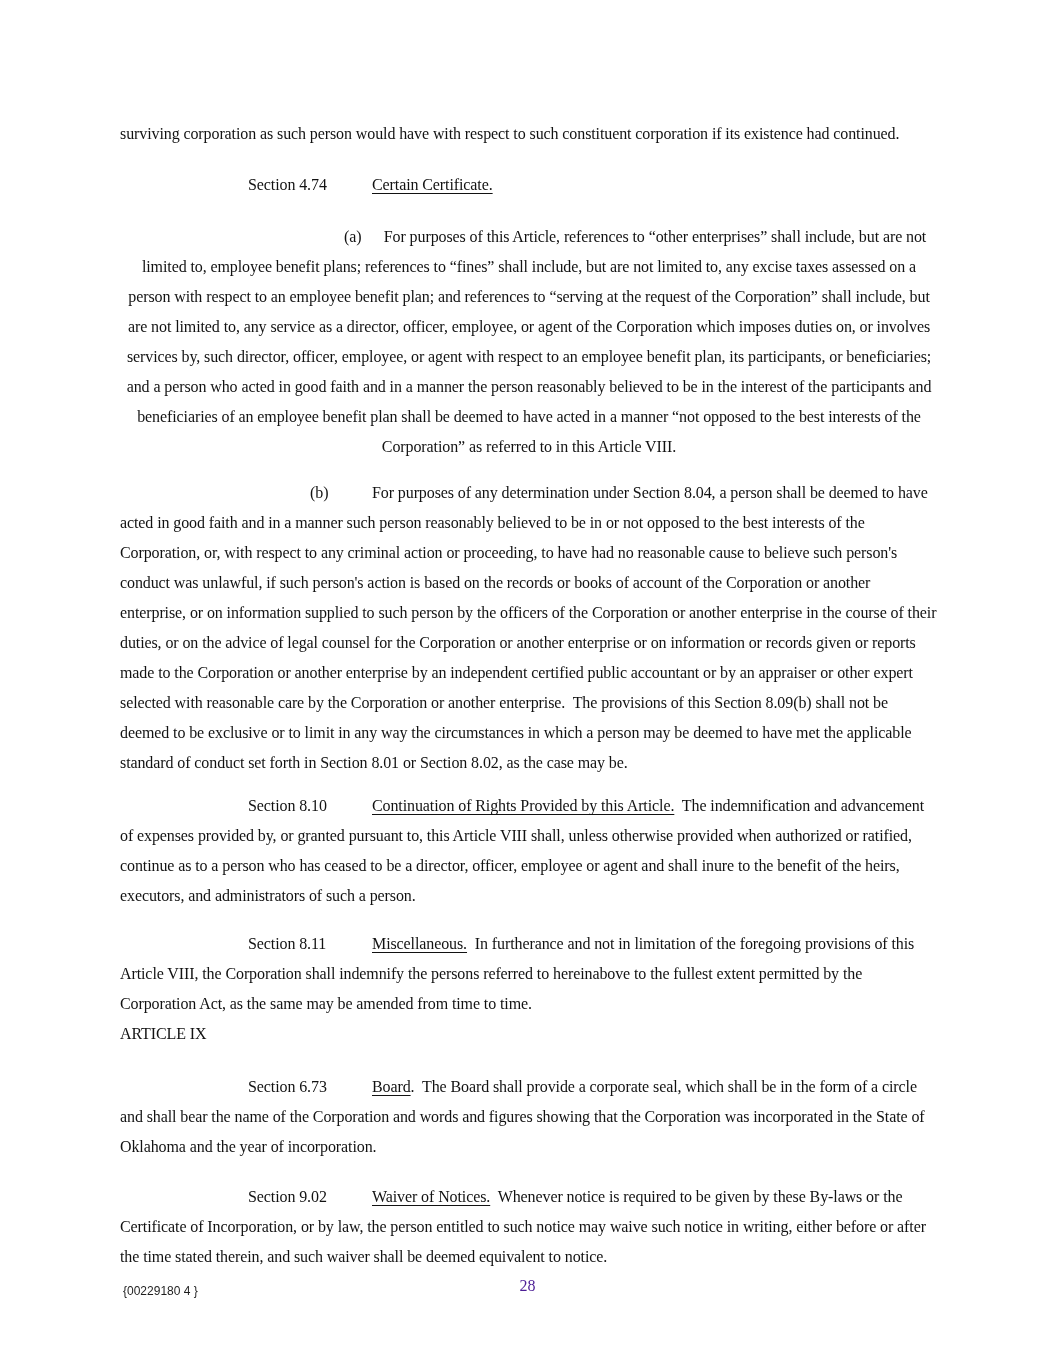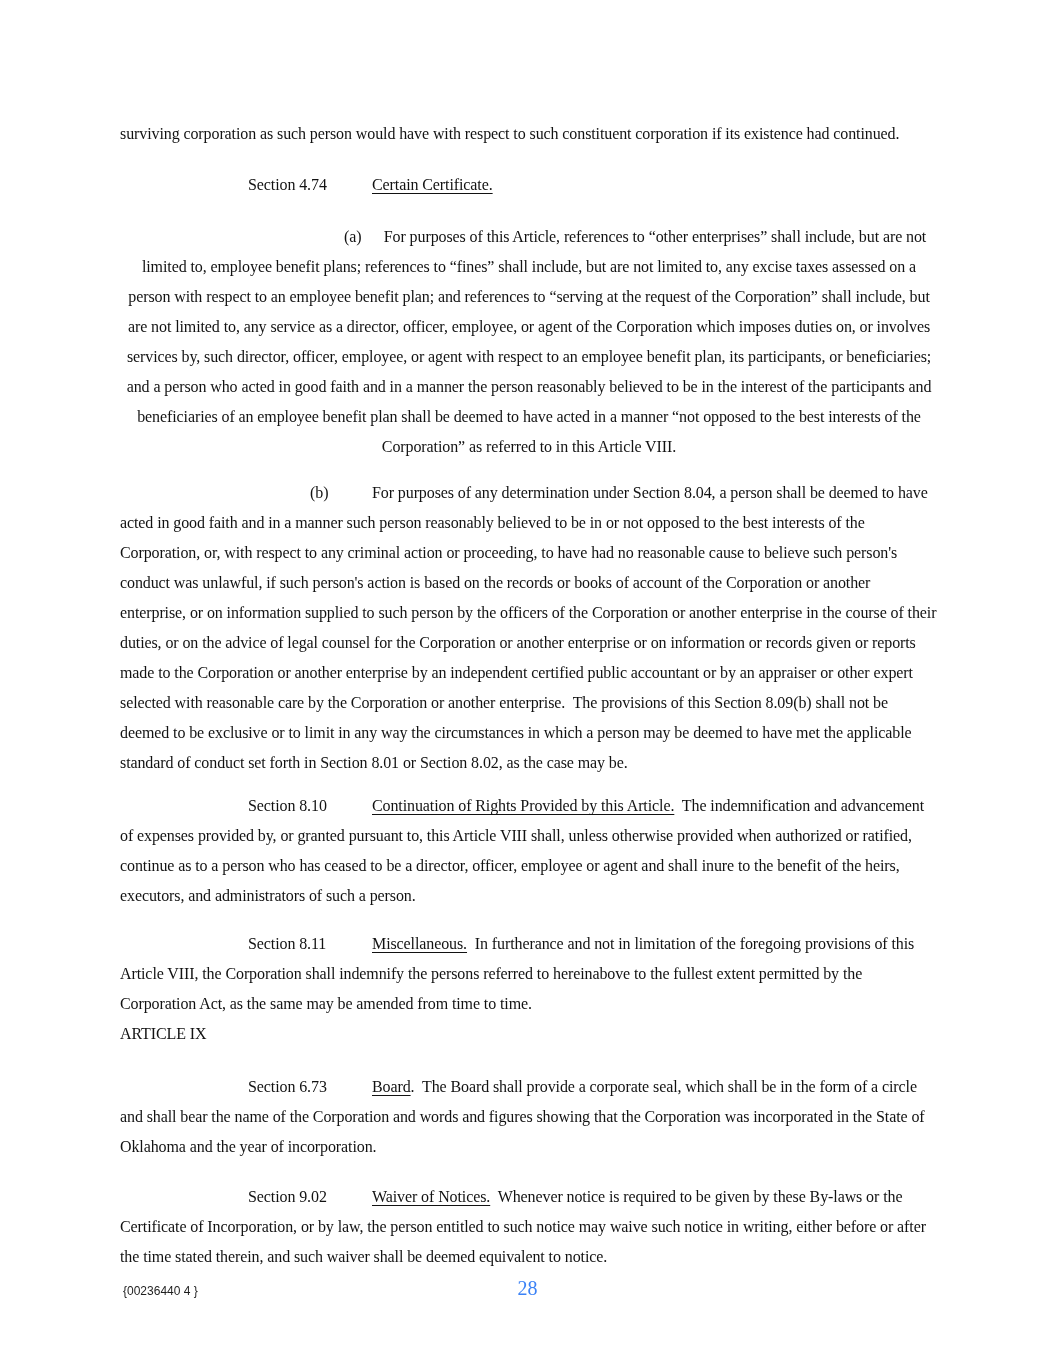--- a/index.html
+++ b/index.html
@@ -49,22 +49,22 @@
     font-family: "Liberation Sans", sans-serif;
     font-size: 12px;
     color: #1e1e1e;
   }
   .footer-page {
     position: absolute;
     left: 0;
     top: 1277px;
     width: 1055px;
     text-align: center;
-    font-size: 20px;
-    color: #3b82f6;
+    font-size: 16px;
+    color: #4c1d95;
   }
 </style>
 </head>
 <body>
 
 <div class="page">
   <div class="content">
 
     <p class="para">surviving corporation as such person would have with respect to such constituent corporation if its existence had continued.</p>
 
@@ -80,15 +80,15 @@
 
     <p class="para centered mt-art">ARTICLE IX</p>
 
 
     <p class="para sec-para mt-901"><span class="sec-label">Section 6.73</span><span class="underline">Board</span><span>.&nbsp; The Board shall provide a corporate seal, which shall be in the form of a circle and shall bear the name of the Corporation and words and figures showing that the Corporation was incorporated in the State of Oklahoma and the year of incorporation.</span></p>
 
     <p class="para sec-para mt-902"><span class="sec-label">Section 9.02</span><span class="underline">Waiver of Notices.</span><span>&nbsp; Whenever notice is required to be given by these By-laws or the Certificate of Incorporation, or by law, the person entitled to such notice may waive such notice in writing, either before or after the time stated therein, and such waiver shall be deemed equivalent to notice.</span></p>
 
   </div>
 
-  <div class="footer-doc">{00236440 4 }</div>
+  <div class="footer-doc">{00229180 4 }</div>
   <div class="footer-page">28</div>
 </div>
 
 </body></html>

